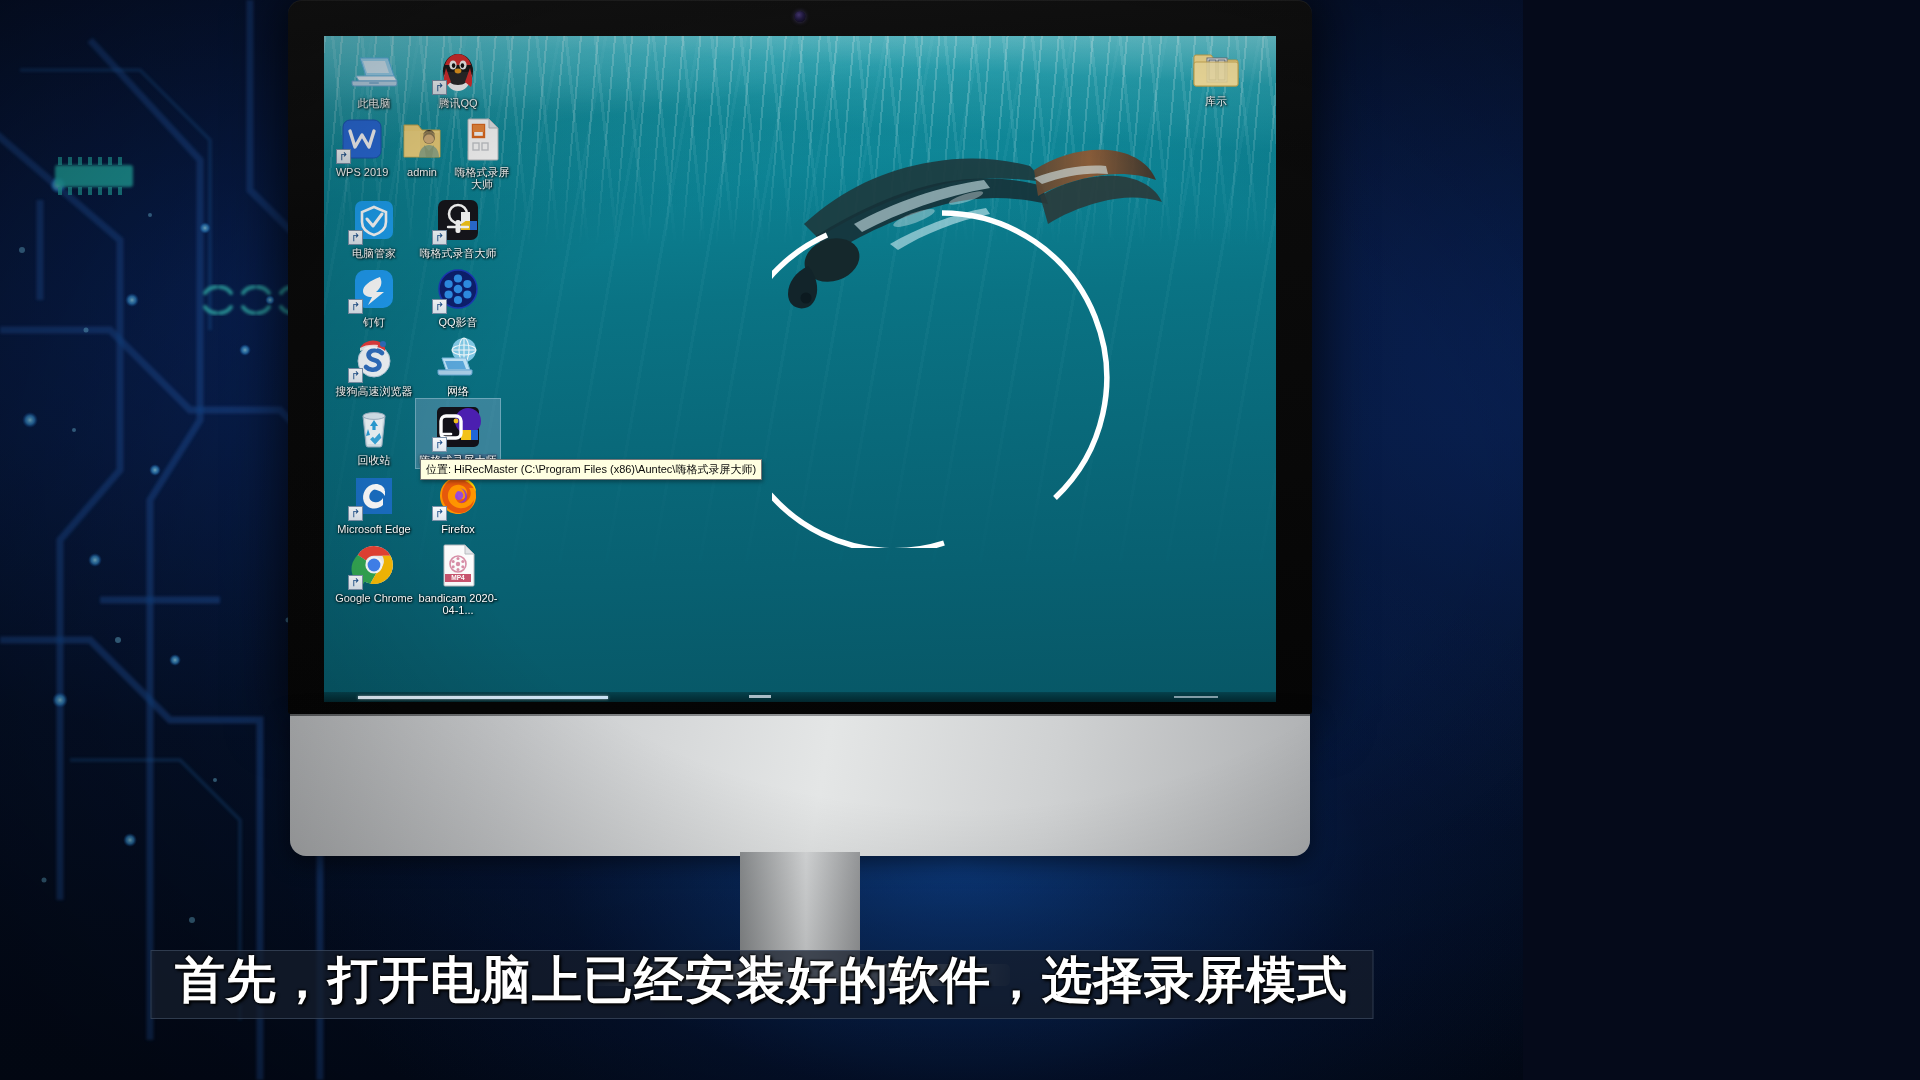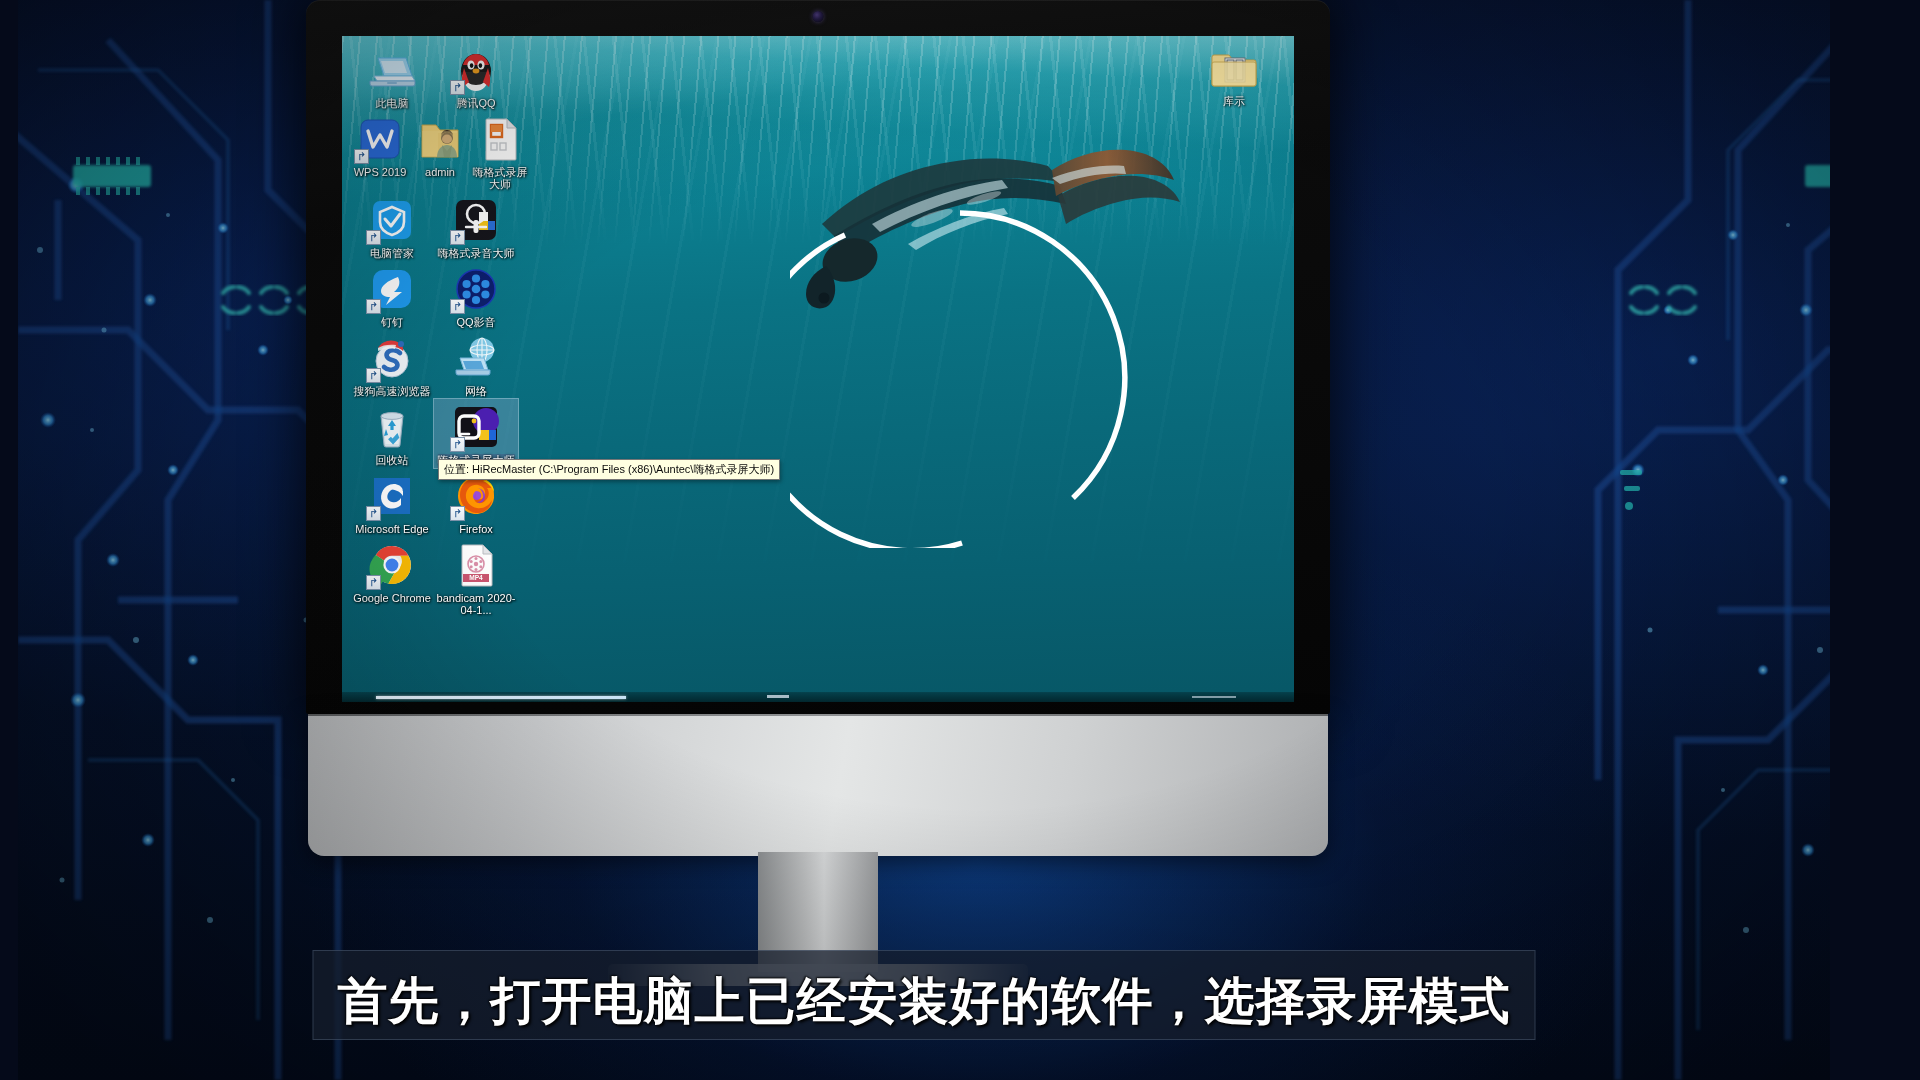--- a/index.html
+++ b/index.html
@@ -3,21 +3,21 @@
 <meta charset="utf-8">
 <style>
   * { margin:0; padding:0; box-sizing:border-box; }
   html,body{
     width:1920px; height:1080px; overflow:hidden;
     background:#050a1a;
     font-family:"Liberation Sans","DejaVu Sans",sans-serif;
   }
 
   
-  #scene{ position:relative; width:1812px; height:1080px; overflow:hidden;margin-left:18px; }
+  #scene{ position:relative; width:1523px; height:1080px; overflow:hidden; }
 
   .bg-base{
     position:absolute; inset:0;
     background:
       radial-gradient(ellipse 900px 520px at 960px 860px, rgba(18,90,190,.55) 0%, rgba(8,40,105,.22) 45%, rgba(3,10,30,0) 75%),
       radial-gradient(ellipse 1400px 800px at 300px 300px, rgba(10,45,120,.55) 0%, rgba(4,16,48,.2) 55%, rgba(2,7,22,0) 80%),
       radial-gradient(ellipse 1400px 900px at 1650px 350px, rgba(10,45,120,.5) 0%, rgba(4,16,48,.2) 55%, rgba(2,7,22,0) 80%),
       linear-gradient(180deg,#061028 0%,#071634 40%,#05132d 62%,#030c20 100%);
   }
   .bg-circuit{ position:absolute; inset:0; opacity:.85; }
@@ -151,21 +151,21 @@
     padding:2px 5px 3px; white-space:nowrap; z-index:60;
     box-shadow:1px 2px 4px rgba(0,0,0,.35);
   }
 
   
   .tr-folder{ position:absolute; right:18px; top:8px; width:84px; text-align:center; }
 
   
   #subtitle{
     position:absolute; left:50%; transform:translateX(-50%);
-    top:950px; padding:22px 24px 10px;
+    top:950px; padding:1px 24px 10px;
     background:rgba(22,30,44,.74);
     border:1px solid rgba(140,165,195,.25);
   }
   #subtitle span{
     display:block;
     font-family:"DejaVu Sans","Liberation Sans",sans-serif;
     font-size:50px; line-height:56px; font-weight:700; color:#ffffff;
     letter-spacing:1px;
     text-shadow:0 0 2px #000, 2px 2px 3px rgba(0,0,0,.95), -1px -1px 2px rgba(0,0,0,.8);
     white-space:nowrap;

